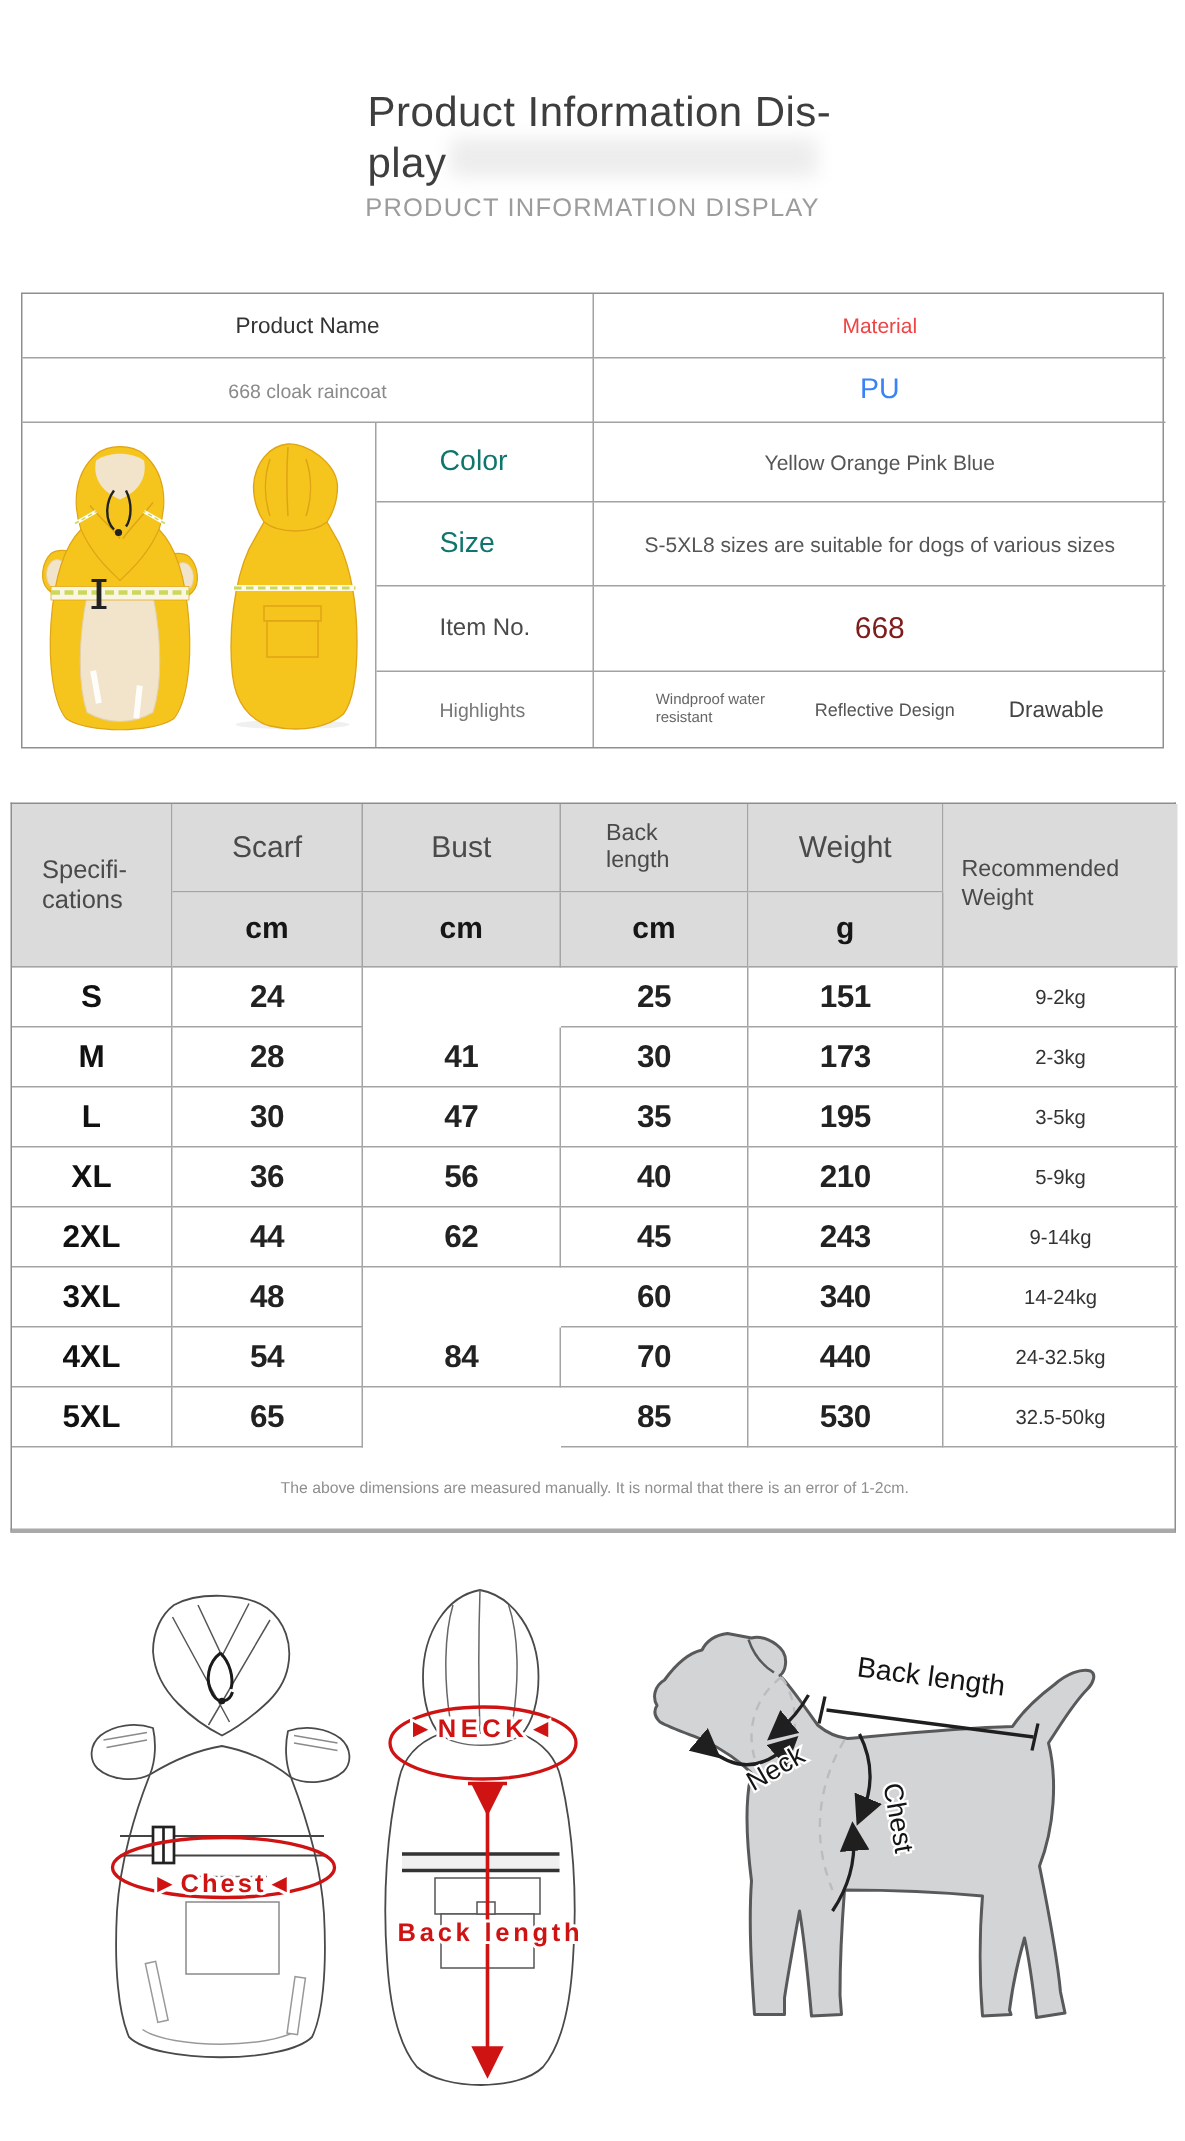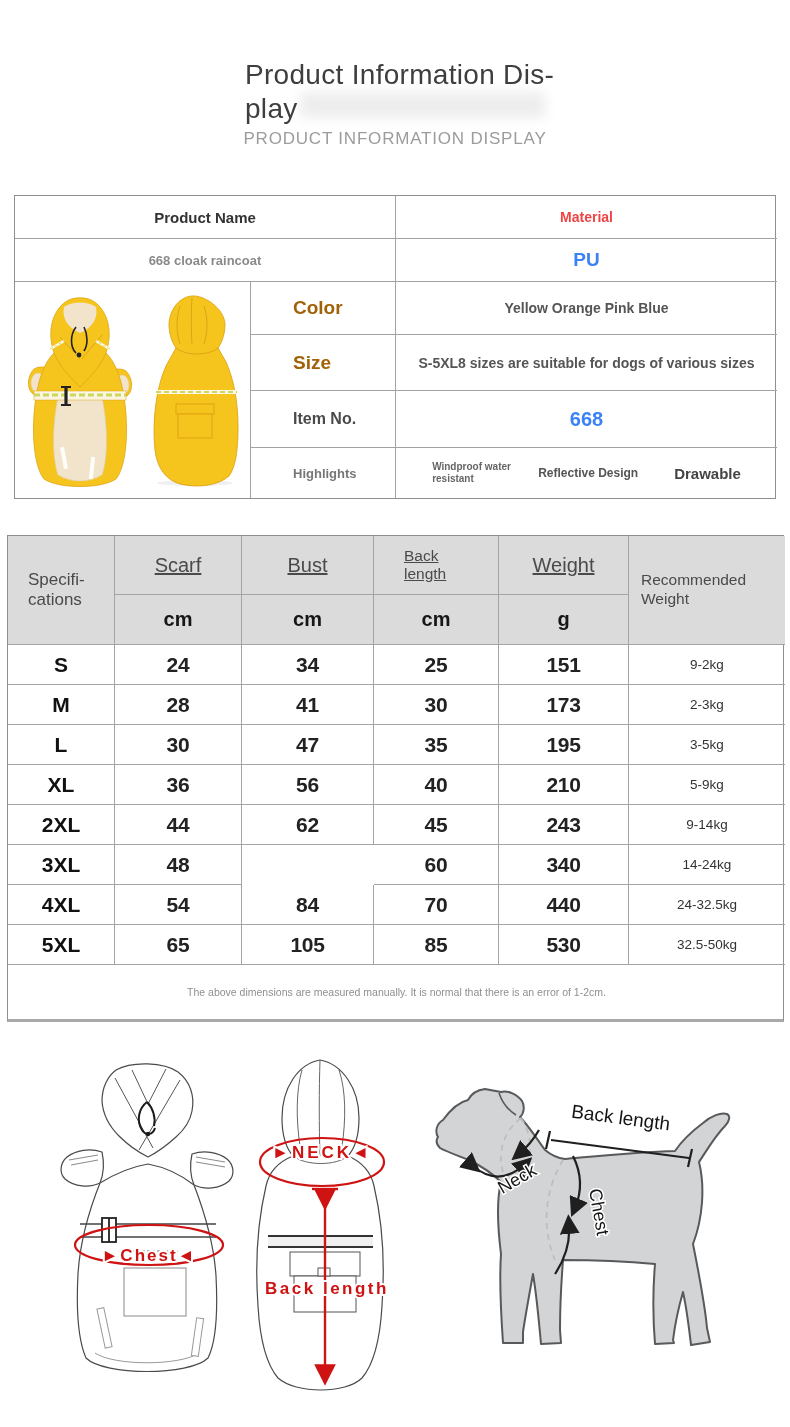--- a/index.html
+++ b/index.html
@@ -11,51 +11,51 @@
   
   .title{left:245px;top:58px;width:310px;font-size:28px;line-height:34px;color:#3e3e3e;letter-spacing:.3px;}
   .subtitle{left:0;top:129px;width:790px;text-align:center;font-size:17px;color:#9c9c9c;letter-spacing:.8px;}
 
   
   .itable{left:14px;top:195px;width:762px;display:grid;
     grid-template-columns:236px 145px 381px;
     grid-template-rows:43px 43px 53px 56px 57px 50px;
     border:1px solid #8f8f8f;box-sizing:border-box;}
   .itable>div{border-right:1px solid #a2a2a2;border-bottom:1px solid #a2a2a2;
-    display:flex;align-items:center;justify-content:center;box-sizing:border-box;font-weight:bold;}
+    display:flex;align-items:center;justify-content:center;box-sizing:border-box;}
   .itable>div.lc{border-right:none;}
   .itable>div.bot{border-bottom:none;}
   .ihdr{font-size:15px;color:#333;}
   .ihdr2{font-size:14px;color:#ef4444;}
   .ival-name{font-size:13px;color:#8a8a8a;}
   .ival-pu{font-size:19px;color:#3b82f6;}
-  .ilab{justify-content:flex-start !important;padding-left:42px;font-size:19px;color:#a16207;}
+  .ilab{justify-content:flex-start !important;padding-left:42px;font-size:19px;color:#0f766e;}
   .ilab.small{font-size:16px;color:#4a4a4a;}
   .ilab.tiny{font-size:13px;color:#777;}
   .ival{font-size:14px;color:#555;}
-  .ival-668{font-size:20px;color:#3b82f6;}
+  .ival-668{font-size:20px;color:#7f1d1d;}
   .photo-cell{flex-direction:row;gap:6px;align-items:center;justify-content:center;}
   .hl{display:flex;align-items:center;gap:18px;}
   .hl .h1{font-size:10px;color:#666;width:88px;line-height:1.25;text-align:left;}
   .hl .h2{font-size:12px;color:#555;}
   .hl .h3{font-size:15px;color:#444;padding-left:18px;}
 
   
   .schart{left:7px;top:535px;width:777px;display:grid;
     grid-template-columns:107px 127px 132px 125px 130px 156px;
     grid-template-rows:59px 50px repeat(8,40px) 54px;
     border:1px solid #8e8e8e;border-bottom:3px solid #a9a9a9;box-sizing:border-box;background:#fff;}
   .schart>div{border-right:1px solid #a4a4a4;border-bottom:1px solid #a4a4a4;
     display:flex;align-items:center;justify-content:center;box-sizing:border-box;}
   .schart>div.lc{border-right:none;}
   .schart>div.bot{border-bottom:none;}
   .hd{background:#dbdbdb;}
   .spec{flex-direction:column;align-items:flex-start !important;padding-left:20px;
         font-size:17px;color:#4a4a4a;line-height:1.2;}
-  .chead{font-size:20px;color:#4a4a4a;text-decoration:underline;}
+  .chead{font-size:20px;color:#4a4a4a;}
   .chead.wrap{font-size:15.5px;line-height:1.15;flex-direction:column;align-items:flex-start !important;padding-left:30px;}
   .cunit{font-size:20px;font-weight:bold;color:#161616;}
   .rec{flex-direction:column;align-items:flex-start !important;padding-left:12px;
        font-size:15.5px;color:#4a4a4a;line-height:1.2;}
   .csize{font-size:21px;font-weight:bold;color:#111;}
   .cnum{font-size:21px;font-weight:600;color:#222;letter-spacing:-.3px;}
   .crec{font-size:13.5px;font-weight:500;color:#333;}
   .note-row{grid-column:1/7;font-size:10.5px;color:#8f8f8f;}
 
   
@@ -149,21 +149,20 @@
       <span>Recommended</span>
       <span>Weight</span>
     </div>
     <div style="grid-area:2/2/3/3" class="hd cunit">cm</div>
     <div style="grid-area:2/3/3/4" class="hd cunit">cm</div>
     <div style="grid-area:2/4/3/5" class="hd cunit">cm</div>
     <div style="grid-area:2/5/3/6" class="hd cunit">g</div>
 
     <div style="grid-area:3/1" class="csize">S</div>
     <div style="grid-area:3/2" class="cnum">24</div>
-    <div style="grid-area:3/3" class="cnum">34</div>
     <div style="grid-area:3/4" class="cnum">25</div>
     <div style="grid-area:3/5" class="cnum">151</div>
     <div style="grid-area:3/6" class="crec lc">9-2kg</div>
 
     <div style="grid-area:4/1" class="csize">M</div>
     <div style="grid-area:4/2" class="cnum">28</div>
     <div style="grid-area:4/3" class="cnum">41</div>
     <div style="grid-area:4/4" class="cnum">30</div>
     <div style="grid-area:4/5" class="cnum">173</div>
     <div style="grid-area:4/6" class="crec lc">2-3kg</div>
@@ -197,21 +196,20 @@
 
     <div style="grid-area:9/1" class="csize">4XL</div>
     <div style="grid-area:9/2" class="cnum">54</div>
     <div style="grid-area:9/3" class="cnum">84</div>
     <div style="grid-area:9/4" class="cnum">70</div>
     <div style="grid-area:9/5" class="cnum">440</div>
     <div style="grid-area:9/6" class="crec lc">24-32.5kg</div>
 
     <div style="grid-area:10/1" class="csize">5XL</div>
     <div style="grid-area:10/2" class="cnum">65</div>
-    <div style="grid-area:10/3" class="cnum">105</div>
     <div style="grid-area:10/4" class="cnum">85</div>
     <div style="grid-area:10/5" class="cnum">530</div>
     <div style="grid-area:10/6" class="crec lc">32.5-50kg</div>
 
     <div style="grid-area:11/1/12/7" class="note-row lc bot">The above dimensions are measured manually. It is normal that there is an error of 1-2cm.</div>
   </div>
 
   <svg class="abs" style="left:52px;top:1056px;" width="195" height="345" viewBox="0 0 195 345">
     <defs>
       <marker id="rah" markerWidth="8" markerHeight="8" refX="4" refY="4" orient="auto">

